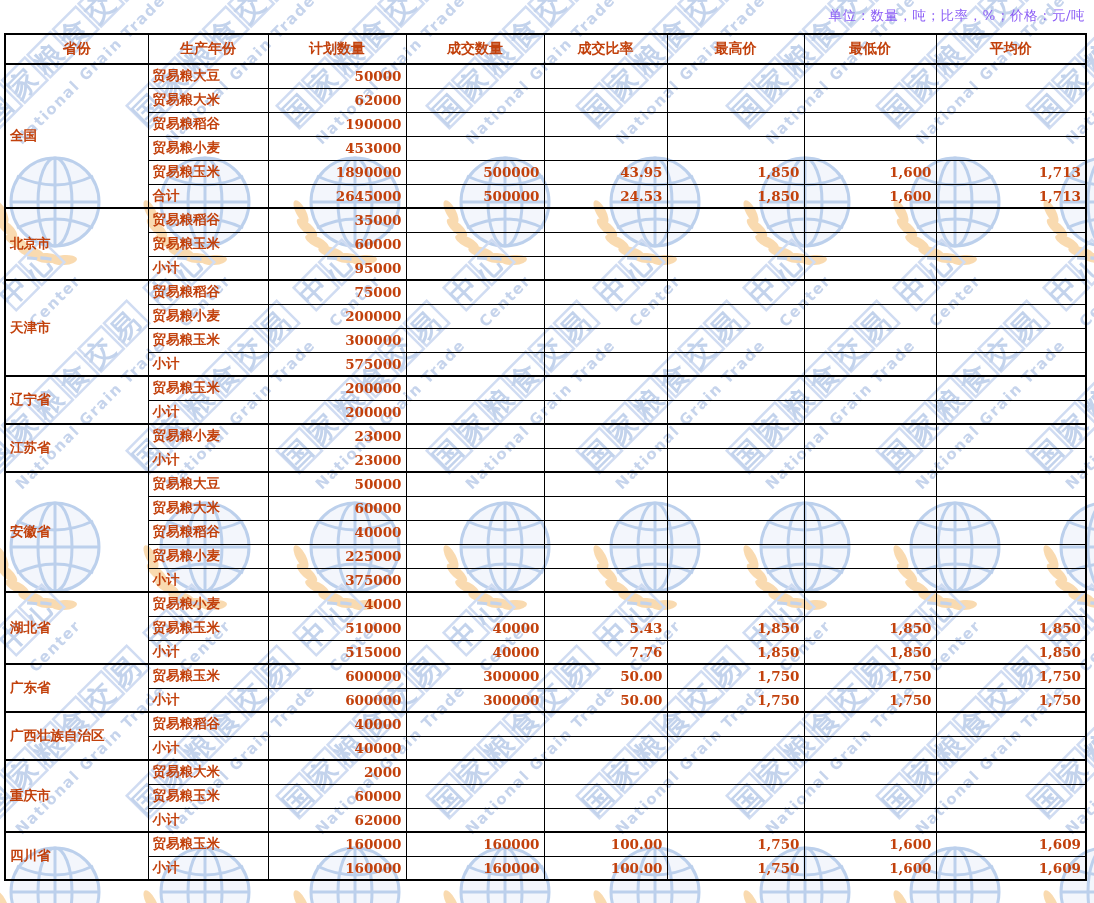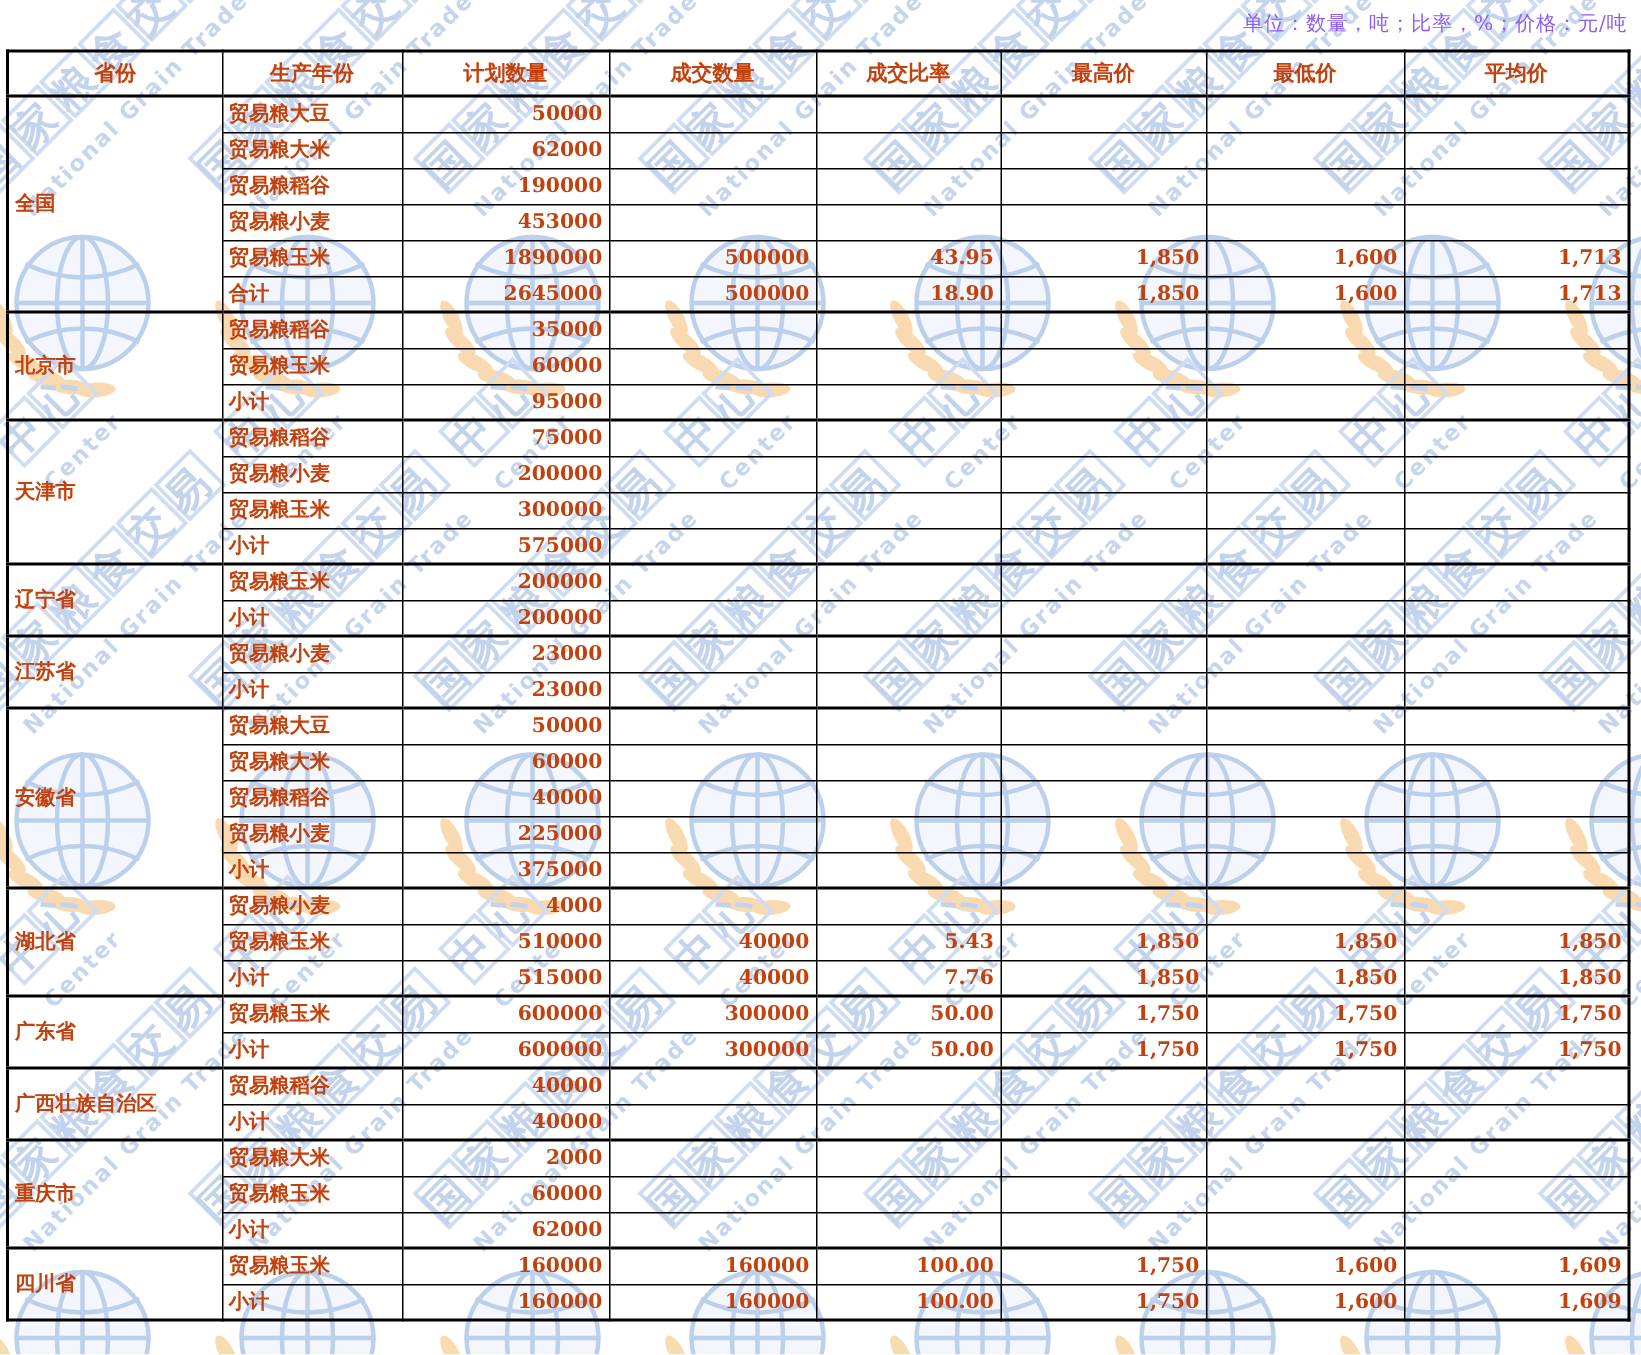--- a/index.html
+++ b/index.html
@@ -1048,21 +1048,21 @@
           <td class="c-num">500000</td>
           <td class="c-num">43.95</td>
           <td class="c-num">1,850</td>
           <td class="c-num">1,600</td>
           <td class="c-num">1,713</td>
         </tr>
         <tr>
           <td class="c-year">合计</td>
           <td class="c-num">2645000</td>
           <td class="c-num">500000</td>
-          <td class="c-num">18.90</td>
+          <td class="c-num">24.53</td>
           <td class="c-num">1,850</td>
           <td class="c-num">1,600</td>
           <td class="c-num">1,713</td>
         </tr>
         <tr class="group-start">
           <td class="c-province" rowspan="3">北京市</td>
           <td class="c-year">贸易粮稻谷</td>
           <td class="c-num">35000</td>
           <td class="c-num"></td>
           <td class="c-num"></td>

